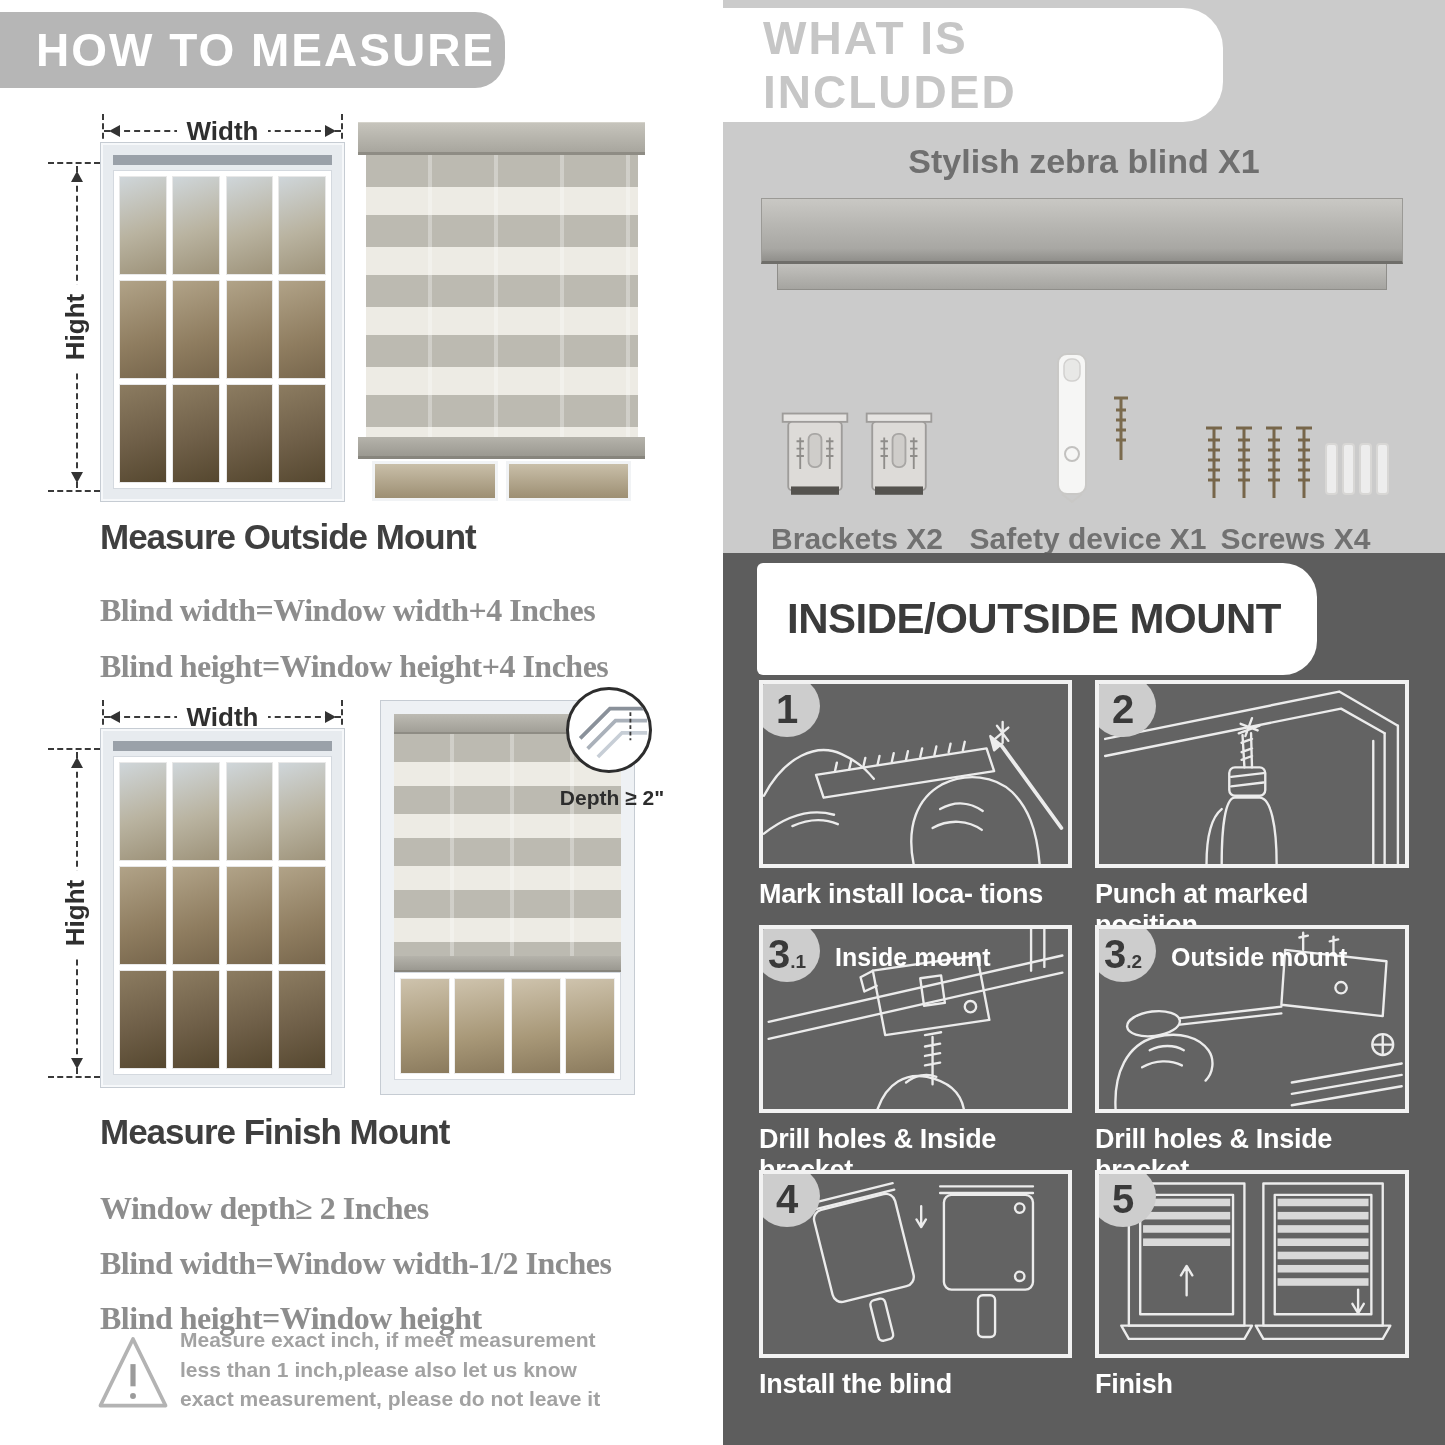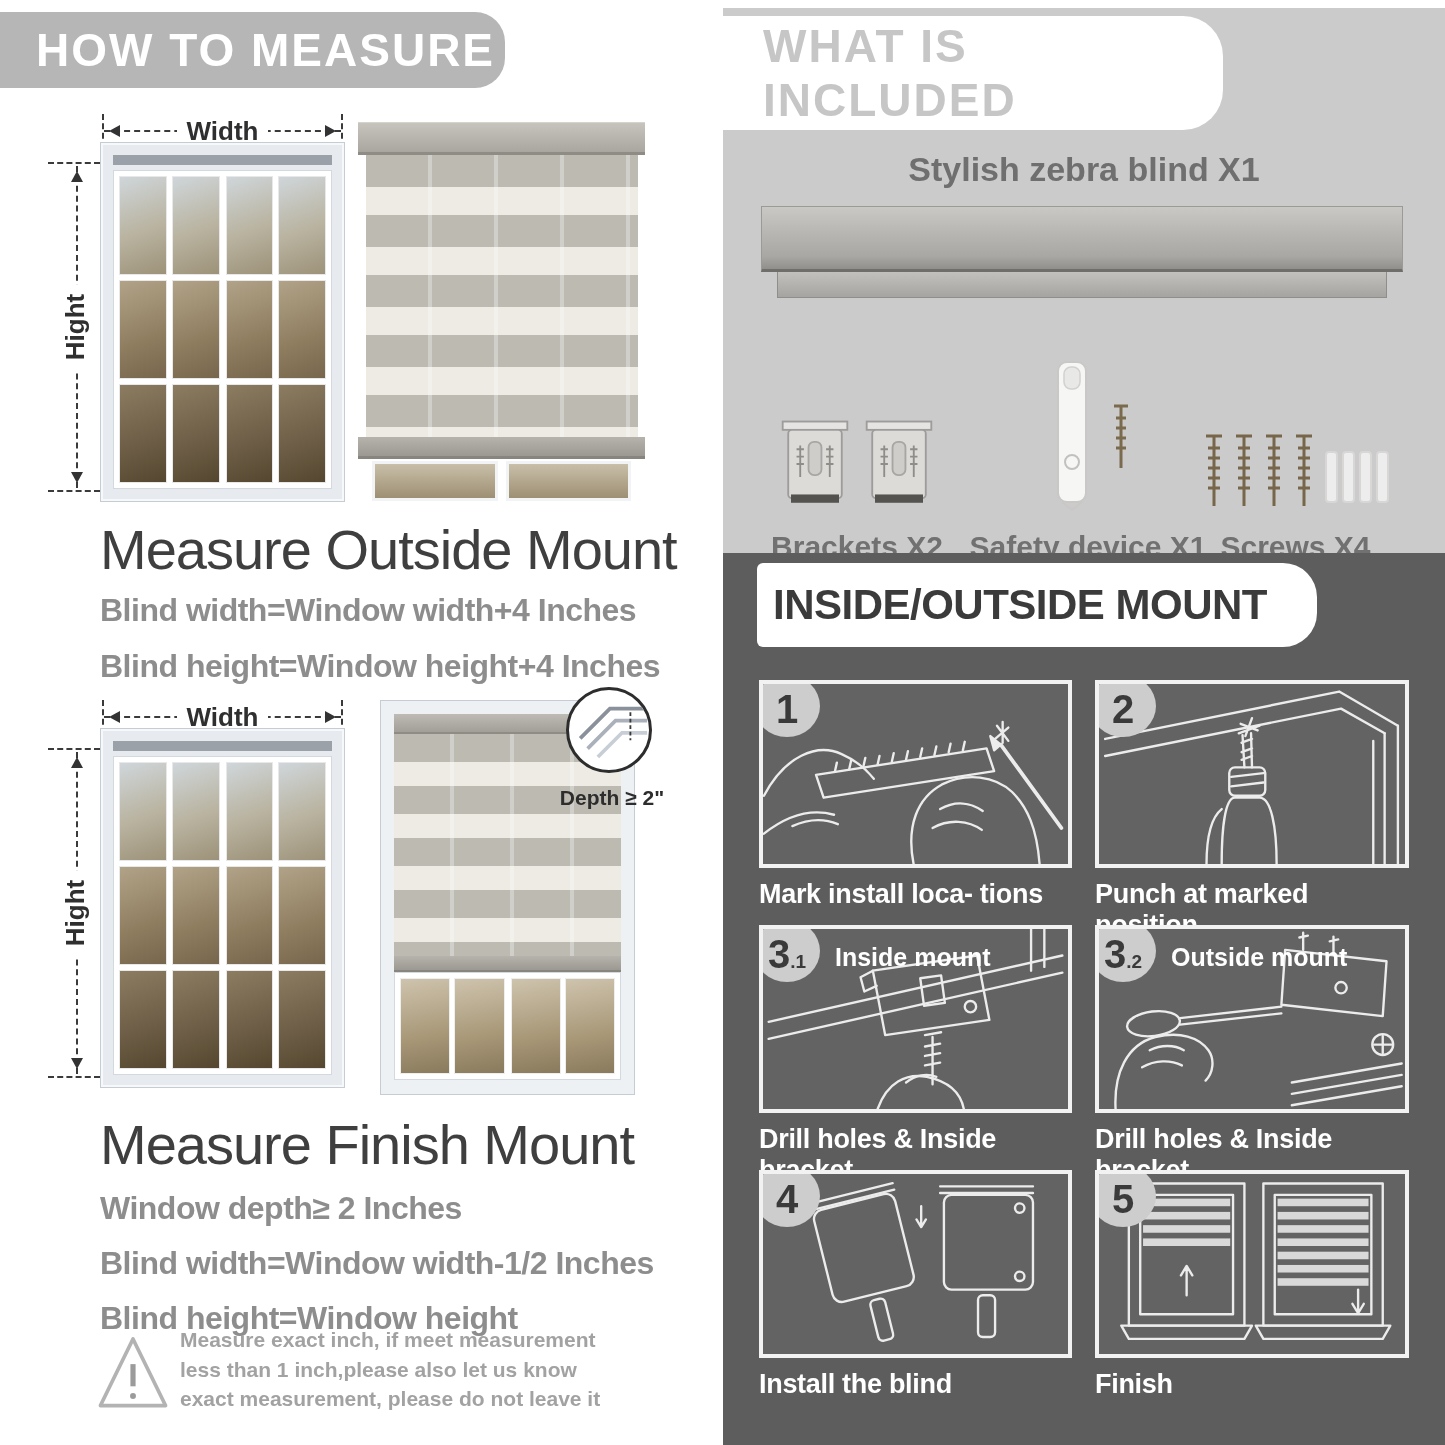--- a/index.html
+++ b/index.html
@@ -8,24 +8,24 @@
   .page { position:absolute; left:0; top:0; width:1445px; height:1445px; background:#ffffff; }
 
   
   .left-col { position:absolute; left:0; top:0; width:723px; height:1280px; background:#ffffff; }
 
   .banner { position:absolute; left:0; top:12px; width:505px; height:76px;
     background:var(--banner_gray,#b6b6b6); border-radius:0 30px 30px 0;
     display:flex; align-items:center; padding-left:36px;
     color:#fff; font-size:46px; font-weight:bold; letter-spacing:2px; }
 
-  .section-heading { position:absolute; font-size:56px; font-weight:normal;
+  .section-heading { position:absolute; font-size:35px; font-weight:bold;
     color:var(--heading_dark,#3f3f3f); letter-spacing:-1px; }
   .formula { position:absolute; font-size:32px; font-weight:bold;
-    color:var(--formula_gray,#8d8d8d); letter-spacing:-0.5px; }
+    color:var(--formula_gray,#8d8d8d); letter-spacing:-0.5px;font-family:Liberation Serif, serif; }
 
   
   .winfig { position:absolute; }
   .winframe { position:relative; width:245px; height:360px; background:#e7ebef;
     border:1px solid #c6ccd3; padding:12px; box-shadow: inset 0 0 0 2px #f6f8fa; }
   .wintop { height:10px; background:#9aa1a9; margin-bottom:5px; }
   .sashes { display:flex; gap:6px; background:#fff; height:calc(100% - 15px);
     border:1px solid #d4d9df; padding:5px; }
   .sash { flex:1; display:grid; grid-template-columns:1fr 1fr; grid-template-rows:1fr 1fr 1fr;
     gap:5px; background:#fff; }
@@ -90,21 +90,21 @@
   .depth-label { position:absolute; left:556px; top:786px; width:112px; text-align:center;
     font-size:21px; font-weight:bold; color:#2d2d2d; z-index:5; }
 
   
   .warn-icon { position:absolute; left:96px; top:1332px; width:74px; height:82px; }
   .warn-text { position:absolute; left:180px; top:1325px; width:455px;
     font-size:21px; line-height:29.5px; font-weight:600; color:var(--warning_gray,#a2a2a2); }
 
   
   .included { position:absolute; left:723px; top:0; width:722px; height:553px;
-    background:var(--included_bg,#cbcbcb);margin-top:8px; }
+    background:var(--included_bg,#cbcbcb); }
   .included-header { position:absolute; left:0; top:8px; width:500px; height:114px;
     background:#fff; border-radius:0 40px 40px 0; display:flex; align-items:center;
     padding-left:40px; font-size:46px; font-weight:bold; letter-spacing:2px;
     color:var(--included_header_text,#c6c6c6); }
   .blind-title { position:absolute; left:0; top:142px; width:100%; text-align:center;
     font-size:34px; font-weight:bold; color:#6f6f6f; }
   .headrail { position:absolute; left:38px; right:42px; top:198px; }
   .headrail-main { height:66px;
     background:linear-gradient(180deg,#c9c8c4 0%,#b6b5b1 45%,#a8a7a3 80%,#908f8b 100%);
     border:1px solid #9b9a96; border-bottom:3px solid #6f6e6a; }
@@ -113,23 +113,23 @@
   .part { position:absolute; top:350px; text-align:center; }
   .part-img { height:158px; display:flex; align-items:flex-end; justify-content:center; gap:12px; }
   .part-label { margin-top:14px; font-size:30px; font-weight:bold; color:var(--part_label_gray,#717171); }
   .part-brackets { left:34px; width:200px; }
   .part-safety { left:240px; width:250px; }
   .part-screws { left:455px; width:235px; }
 
   
   .mount { position:absolute; left:723px; top:553px; width:722px; height:892px;
     background:var(--mount_bg,#5d5d5d); }
-  .mount-header { position:absolute; left:34px; top:10px; width:560px; height:84px;
+  .mount-header { position:absolute; left:34px; top:10px; width:560px; height:112px;
     background:#fff; border-radius:6px 34px 34px 6px; display:flex; align-items:center;
-    padding-left:16px; font-size:42px; font-weight:bold; letter-spacing:-0.5px;
+    padding-left:30px; font-size:42px; font-weight:bold; letter-spacing:-0.5px;
     color:var(--mount_header_text,#3b3b3b); }
   .steps { position:absolute; left:36px; top:127px; width:650px; display:grid;
     grid-template-columns:313px 314px; column-gap:23px; }
   .step { height:245px; position:relative; }
   .panel { height:188px; border:4px solid #f2f2f2; background:#636363; position:relative; overflow:hidden; }
   .badge { position:absolute; top:-9px; left:-9px; width:66px; height:62px; background:#cdcdcd;
     border-radius:50%; display:flex; align-items:center; justify-content:center; z-index:2; }
   .b-num { font-size:40px; font-weight:bold; color:#3a3a3a; line-height:1; margin-top:6px; }
   .b-sub { font-size:19px; font-weight:bold; color:#3a3a3a; margin-top:22px; }
   .inner-label { position:absolute; left:72px; top:14px; color:#fff; font-size:25px; font-weight:bold; z-index:2; }

